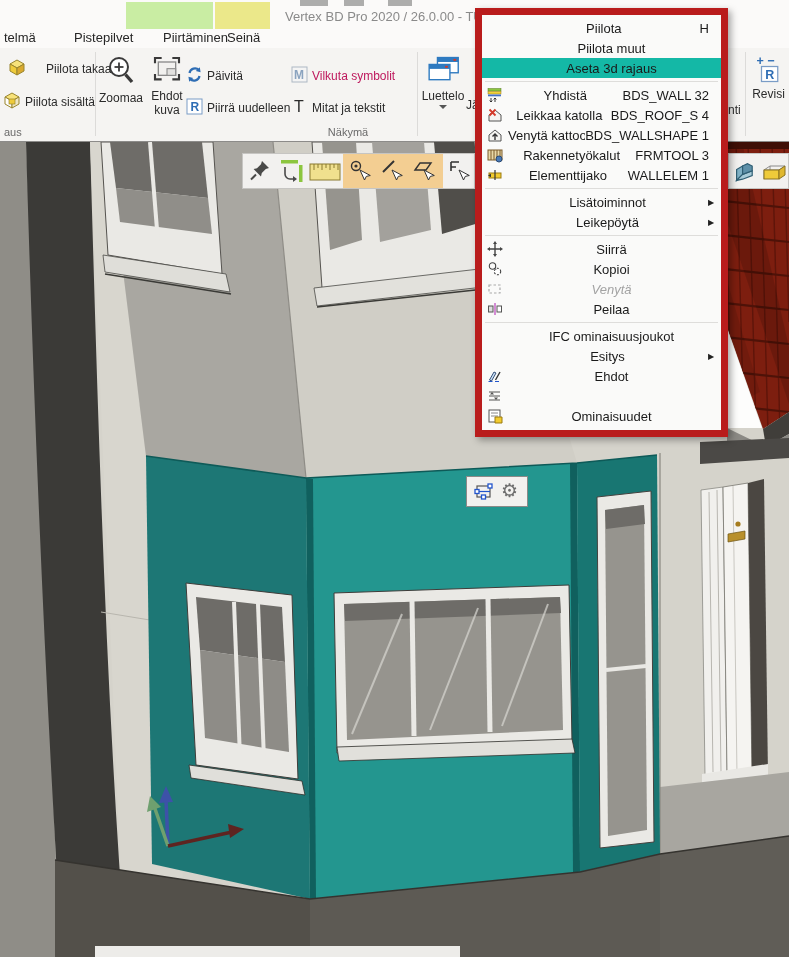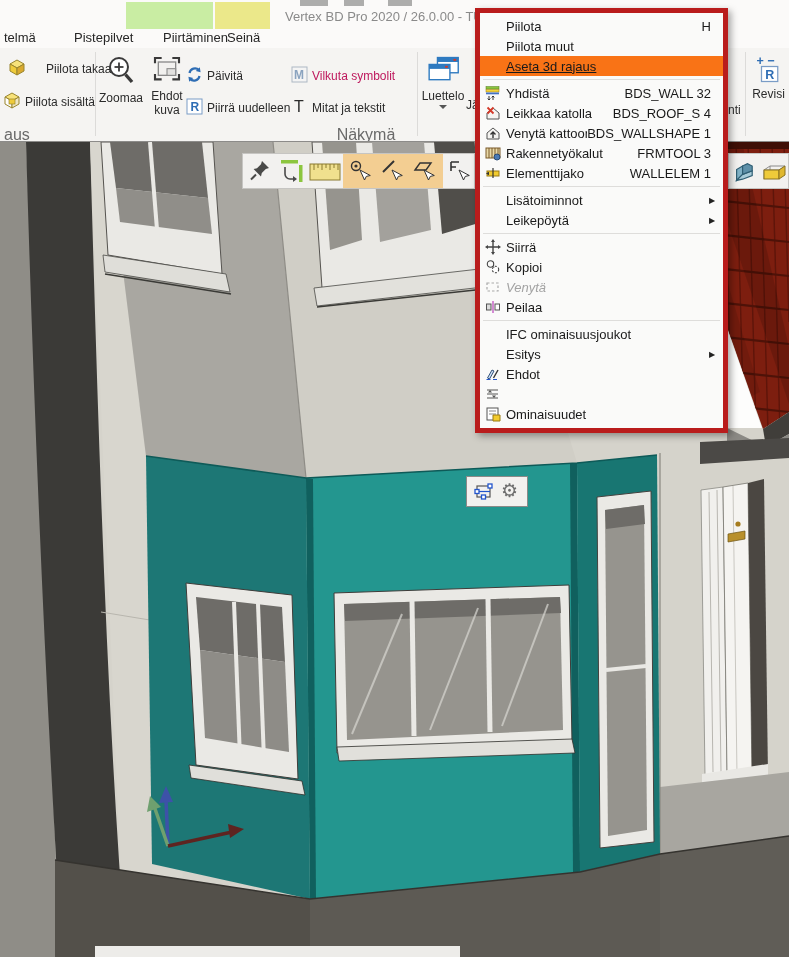--- a/index.html
+++ b/index.html
@@ -9,33 +9,33 @@
   #topbar{position:absolute;left:0;top:0;width:789px;height:48px;background:#FBFAF9;border-bottom:1px solid #E3E2E0;}
   .qat-mark{position:absolute;top:0;height:6px;background:#6d6d6d;opacity:.55;}
   .ctx-block{position:absolute;top:2px;height:27px;}
   .tab{position:absolute;top:30px;font-size:13px;color:#262626;white-space:nowrap;text-align:right;}
   #title-text{position:absolute;top:9px;left:285px;font-size:13px;color:#8A8A8A;white-space:nowrap;}
   
   #ribbon{position:absolute;left:0;top:48px;width:789px;height:93px;background:#F5F4F2;border-bottom:1px solid #B5B4B2;}
   .rb-divider{position:absolute;top:4px;height:84px;width:1px;background:#DCDBD9;}
   .rb-small{position:absolute;display:flex;align-items:center;gap:4px;font-size:12px;color:#2b2b2b;white-space:nowrap;cursor:default;}
   .rb-big{position:absolute;text-align:center;font-size:12px;color:#2b2b2b;}
-  .rb-grouplabel{position:absolute;top:78px;font-size:16px;color:#6a6a6a;}
+  .rb-grouplabel{position:absolute;top:78px;font-size:11px;color:#6a6a6a;}
   .disabled-label{color:#be185d;}
   .caret{width:0;height:0;border-left:4px solid transparent;border-right:4px solid transparent;border-top:4px solid #555;margin:2px auto 0;}
   
   #viewport{position:absolute;left:0;top:141px;width:789px;height:816px;border-top:1px solid #8C8B89;box-sizing:border-box;}
   
   .float-bar{position:absolute;background:#F2F1EF;border:1px solid #C6C5C2;box-sizing:border-box;}
   .orange-seg{position:absolute;background:#F3CE92;}
   .tool-ic{position:absolute;}
   
-  #ctxmenu{position:absolute;left:475px;top:8px;width:253px;background:#FAFAF9;border:5px solid #b91c1c;box-shadow:3px 3px 7px rgba(0,0,0,.35);padding:3px 0 4px;z-index:50;box-sizing:border-box;}
+  #ctxmenu{position:absolute;left:475px;top:8px;width:253px;background:#FAFAF9;border:7px solid #b91c1c;box-shadow:3px 3px 7px rgba(0,0,0,.35);padding:3px 0 4px;z-index:50;box-sizing:border-box;text-align:center;}
   .mi{height:20px;display:flex;align-items:center;font-size:13px;color:#1a1a1a;padding-right:6px;cursor:default;}
-  .mi.hl{background:#f97316;text-decoration:underline;}
+  .mi.hl{background:#14b8a6;}
   .mi.dis{color:#A3A3A3;font-style:italic;}
   .mi-ic{width:26px;display:flex;justify-content:center;align-items:center;flex:0 0 26px;}
   .mi-label{flex:1;white-space:nowrap;overflow:hidden;}
   .mi-short{font-size:13px;padding-right:6px;white-space:nowrap;}
   .mi-arrow{width:8px;font-size:8px;color:#222;}
   .sep{height:7px;display:flex;align-items:center;padding:0 3px;}
   .sep div{height:1px;width:100%;background:#DEDDDB;}
   text{font-family:"Liberation Sans",sans-serif;}
 </style>
 </head>
@@ -172,21 +172,21 @@
         <svg width="30" height="30" viewBox="0 0 24 24">
             <text x="2" y="9" font-size="10" font-weight="bold" fill="#2E6DB4">+ −</text>
             <rect x="6" y="10" width="13" height="12" fill="#FFFFFF" stroke="#7A9CC6"></rect>
             <text x="9" y="20" font-size="10" font-weight="bold" fill="#2E6DB4">R</text>
           </svg>
       </span>
       <div>Revisi</div>
     </div>
 
     <span class="rb-grouplabel" style="left:4px;">aus</span>
-    <span class="rb-grouplabel" style="left:336px;width:60px;text-align:center;">Näkymä</span>
+    <span class="rb-grouplabel" style="left:318px;width:60px;text-align:center;">Näkymä</span>
   </div>
 
   <div id="viewport">
     <svg width="789" height="816" viewBox="0 0 789 816">
 
       <rect x="0" y="0" width="789" height="816" fill="#D5D3CB"></rect>
 
       <polygon points="0,0 26,0 60,816 0,816" fill="#8F8D87"></polygon>
 
       <path d="M26,0 L90,0 C98,280 106,560 126,816 L62,816 C46,560 34,280 26,0 Z" fill="#3B3A37"></path>

